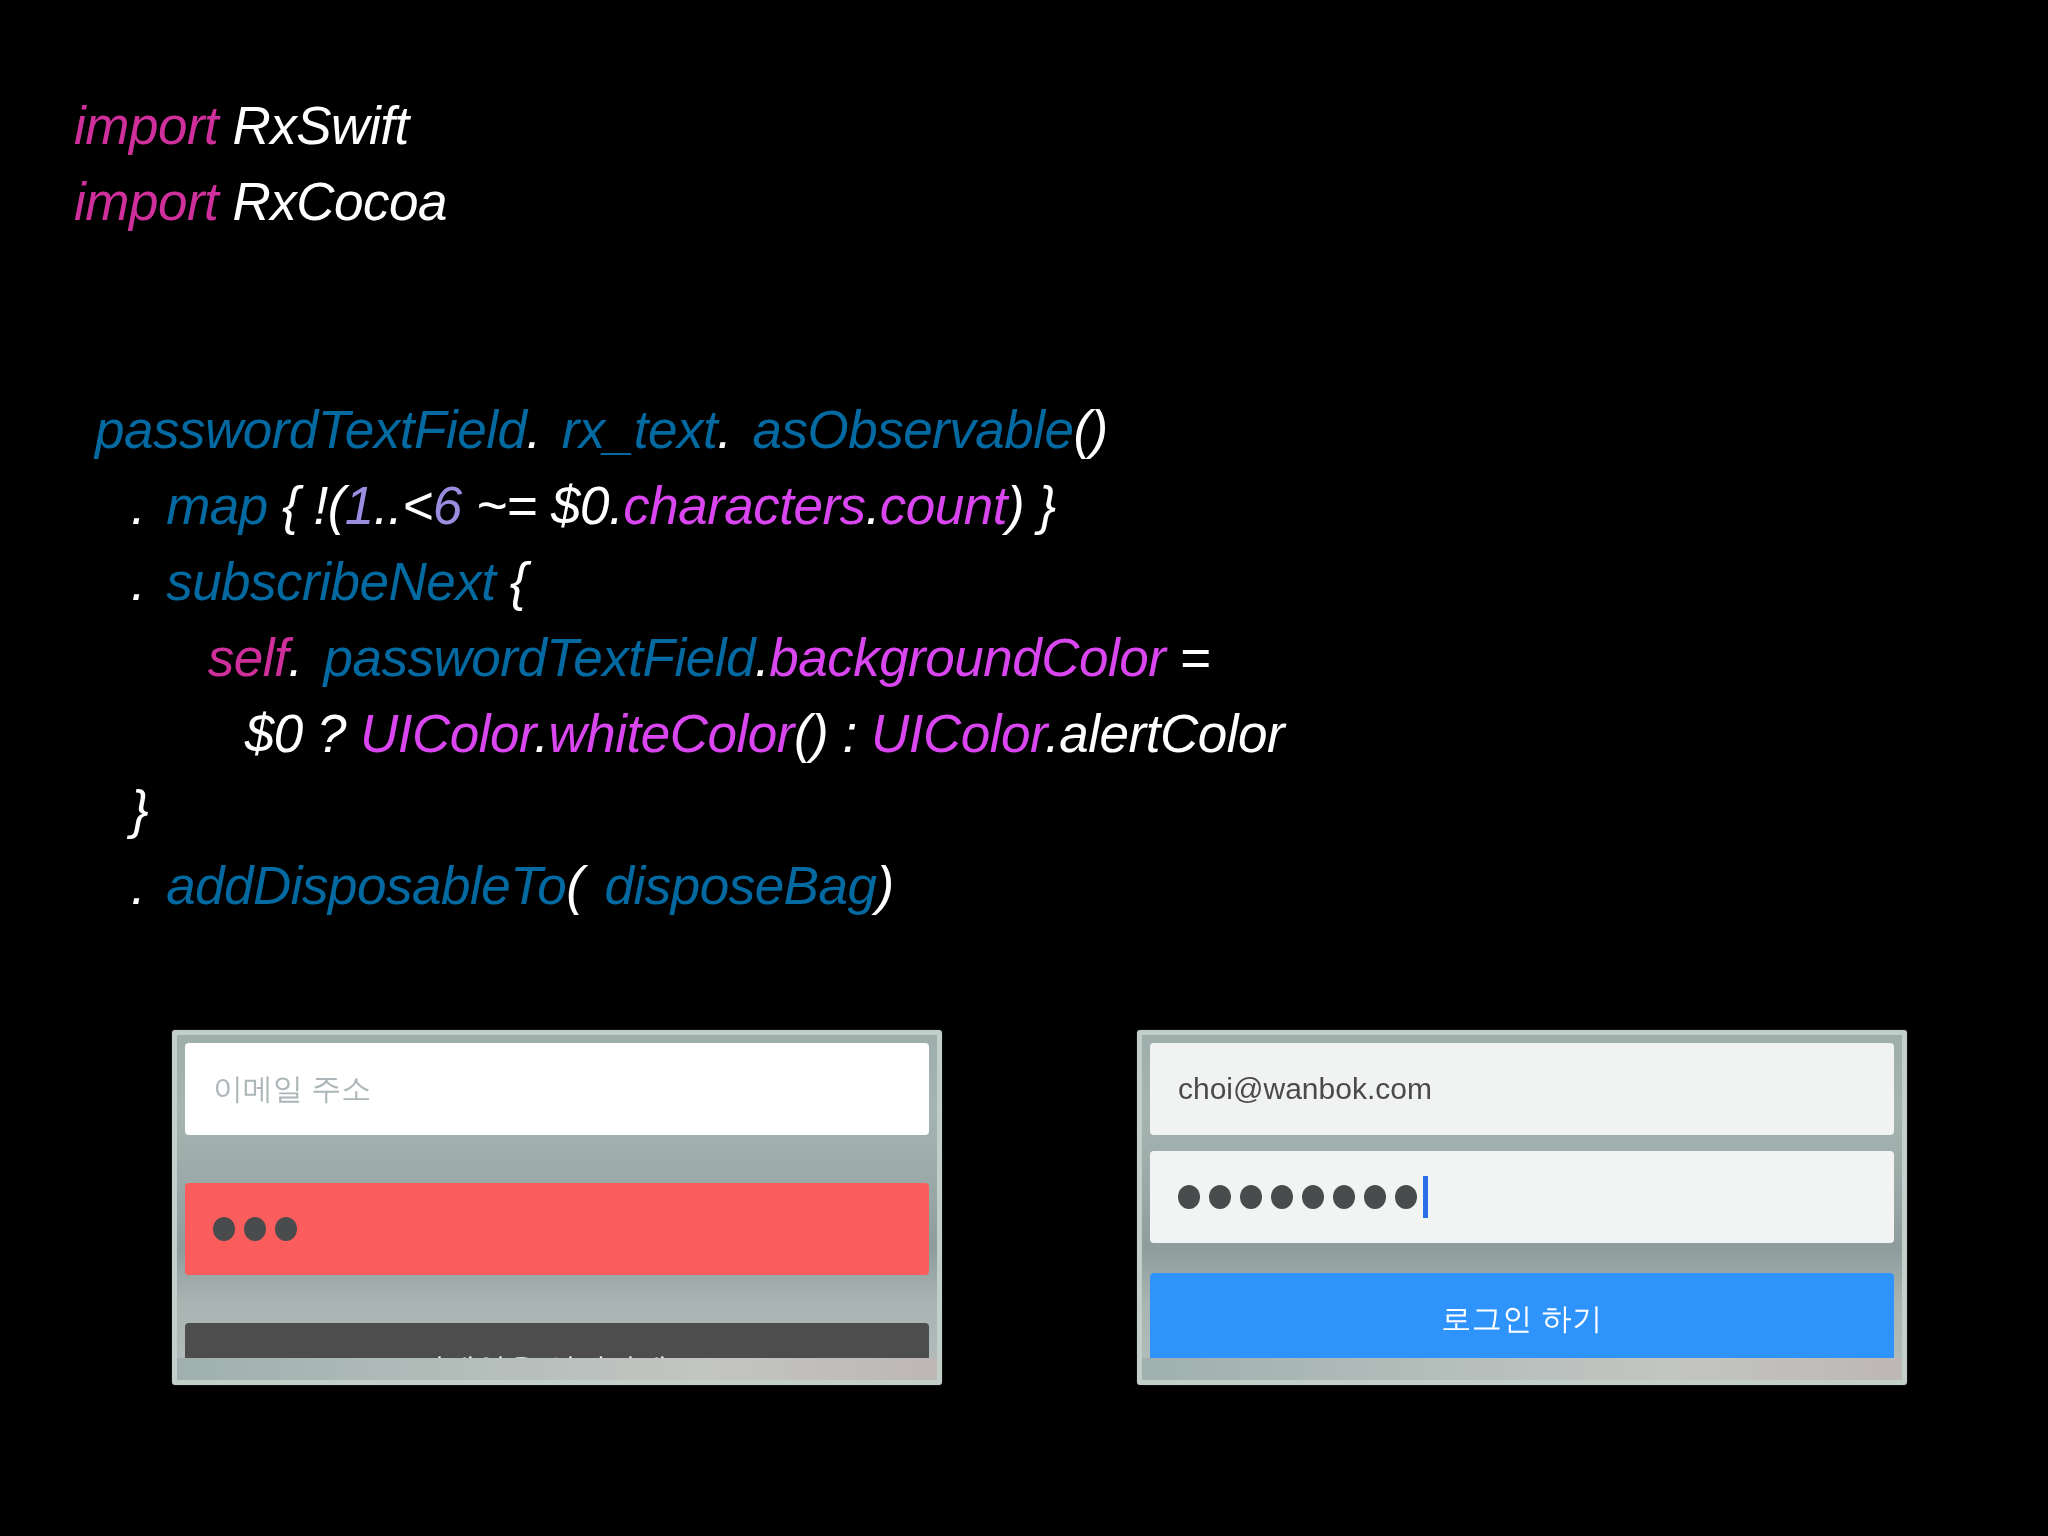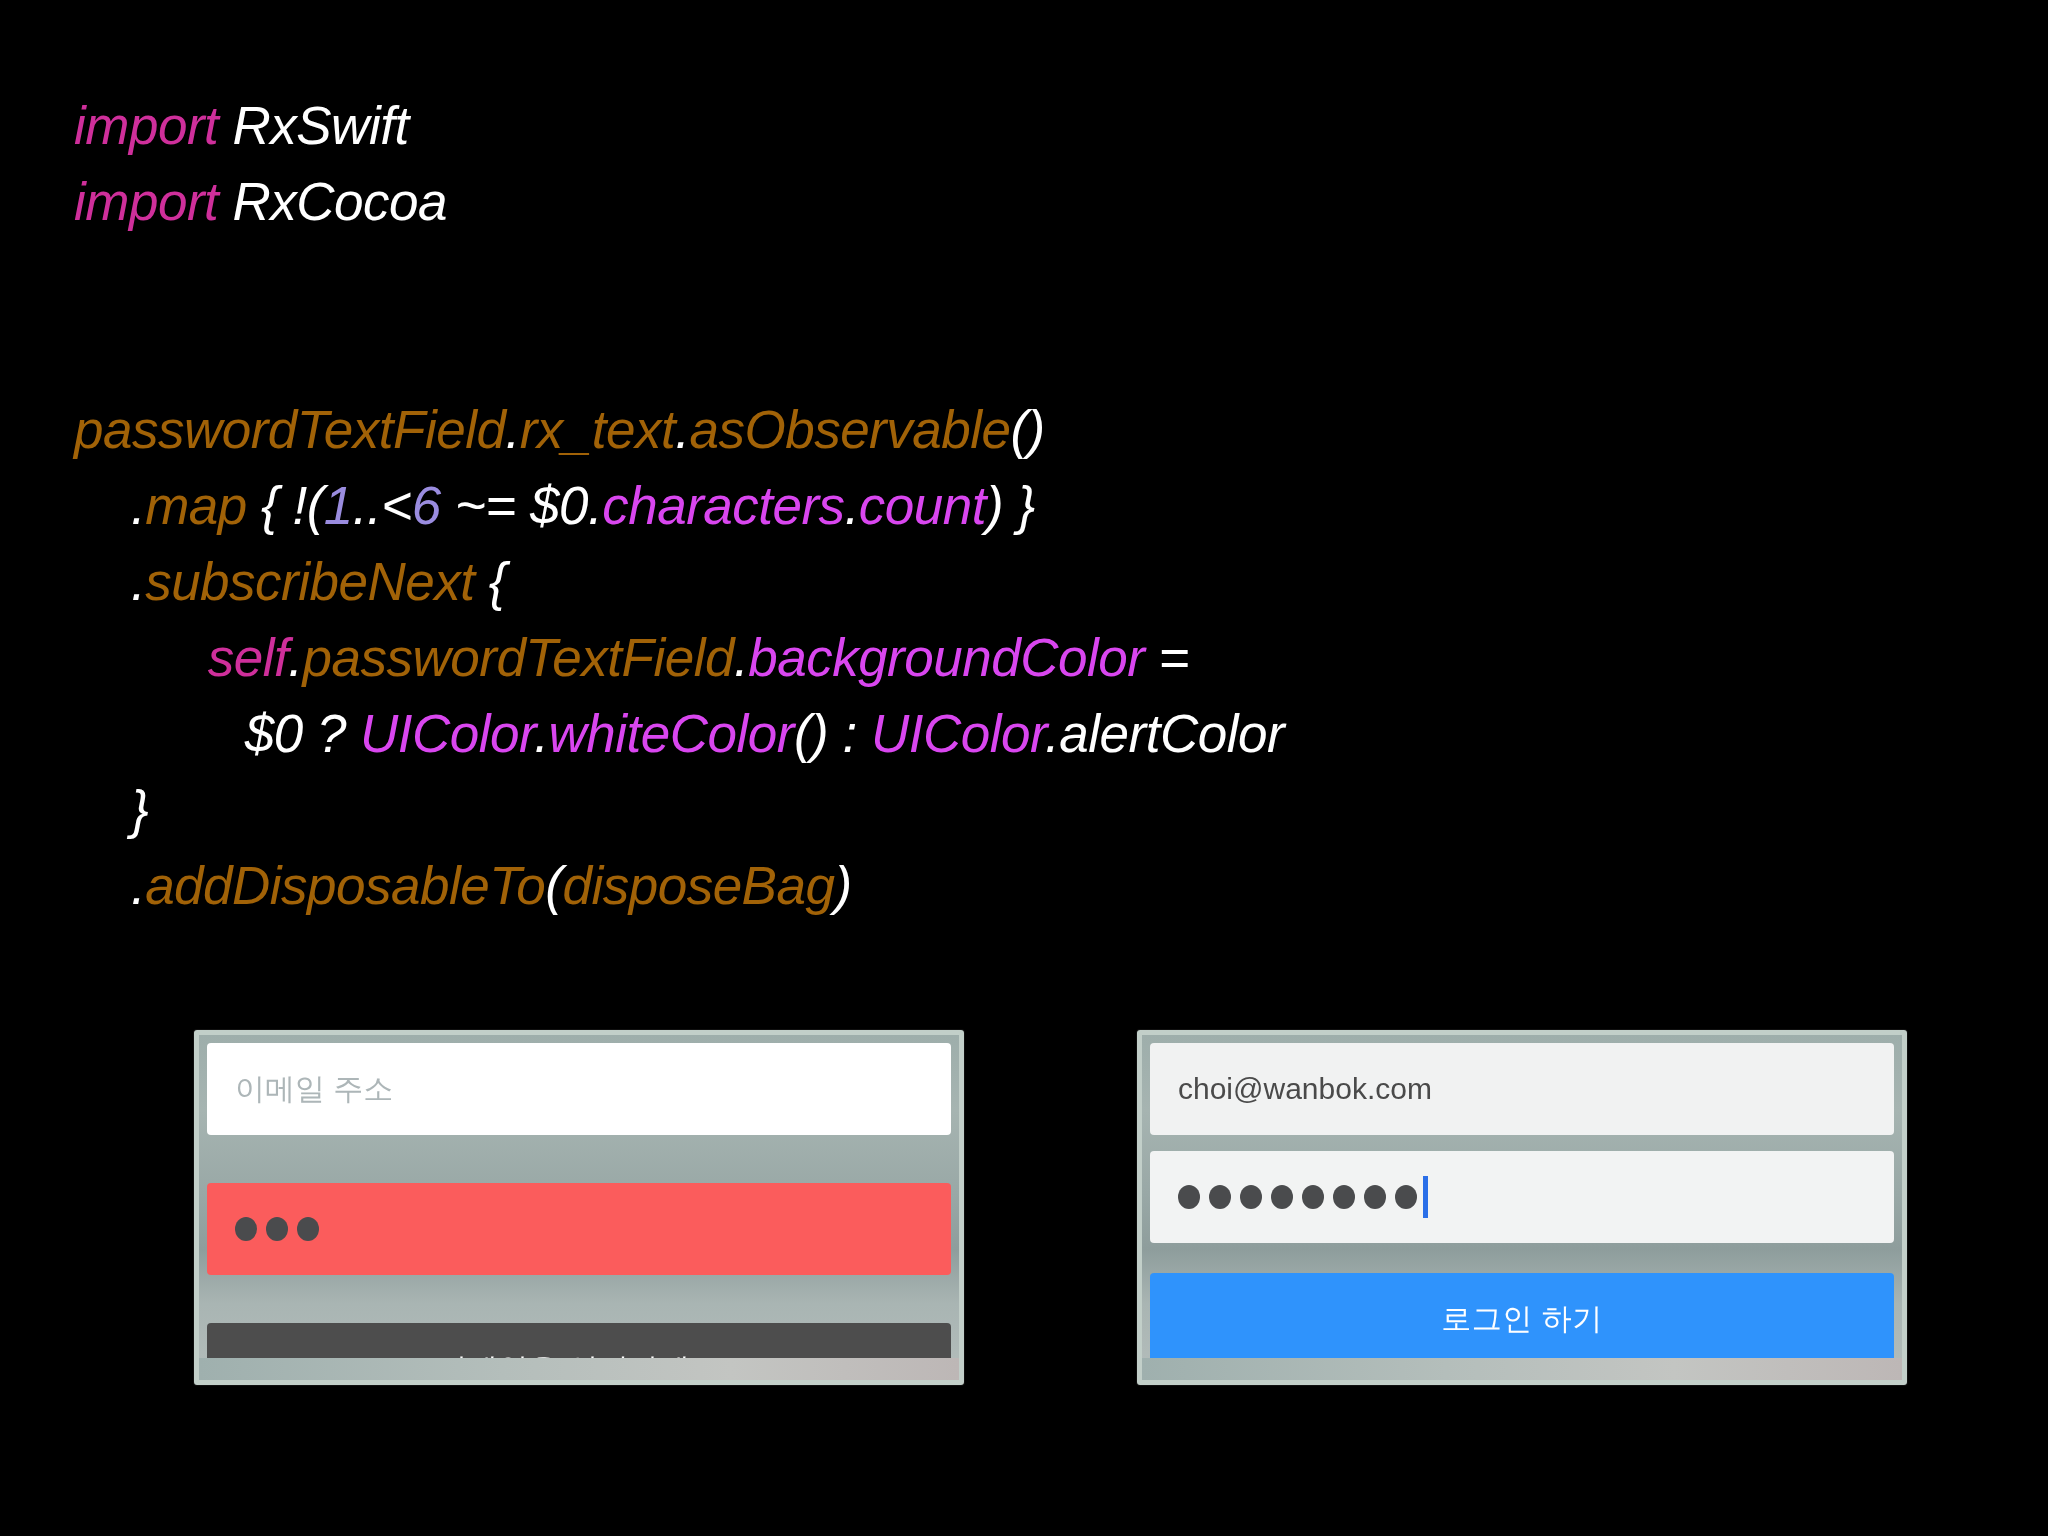--- a/index.html
+++ b/index.html
@@ -27,21 +27,21 @@
     white-space: pre;
     color: #ffffff;
     letter-spacing: -0.5px;
   }
   .code-line { white-space: pre; }
   .code-line.blank { height: 76px; }
 
   .tok { white-space: pre; font-style: italic; }
   .tok-keyword  { color: #cf2f9b; }
   .tok-plain    { color: #ffffff; }
-  .tok-green    { color: #a16207; }
+  .tok-green    { color: #0369a1; margin-left: 21px; }
   .tok-cyan     { color: #d946ef; }
   .tok-purple   { color: #9a8cdf; }
   .tok-magenta  { color: #cf2f9b; margin-left: 20px; }
 
   
   #mockups {
     position: absolute;
     left: 0;
     top: 1030px;
     width: 2048px;
@@ -58,21 +58,21 @@
     overflow: hidden;
     background: linear-gradient(180deg,
         #9eaeab 0%,
         #a6b4b1 22%,
         #99a8a6 46%,
         #8e9d9c 62%,
         #a9b5b3 78%,
         #b4bdbb 100%);
     box-shadow: 0 0 0 1px rgba(255,255,255,0.06);
   }
-  #mockup-left  { left: 194px; }
+  #mockup-left  { left: 172px; }
   #mockup-right { left: 1137px; }
 
   .mock-inner {
     position: relative;
     width: 100%;
     height: 100%;
     padding: 8px 8px 0 8px;
     box-sizing: border-box;
   }
 

